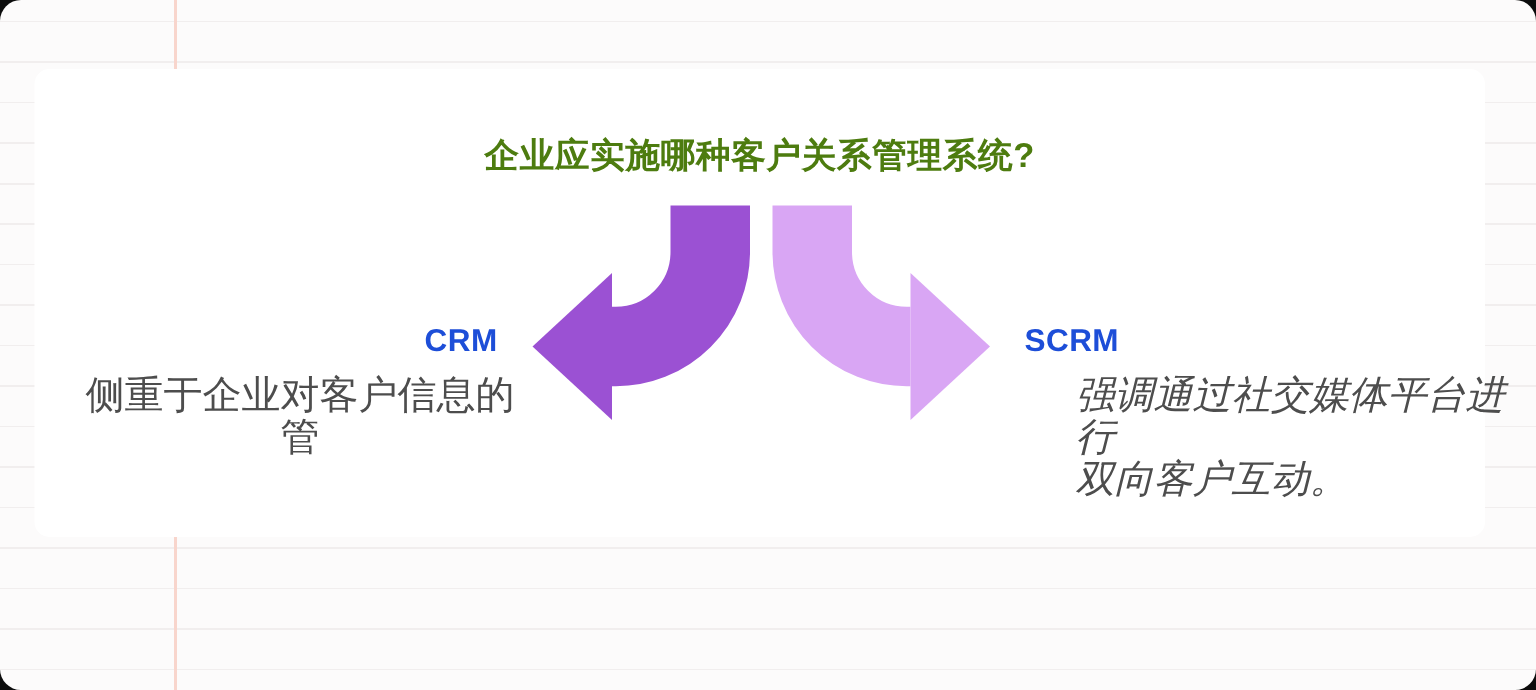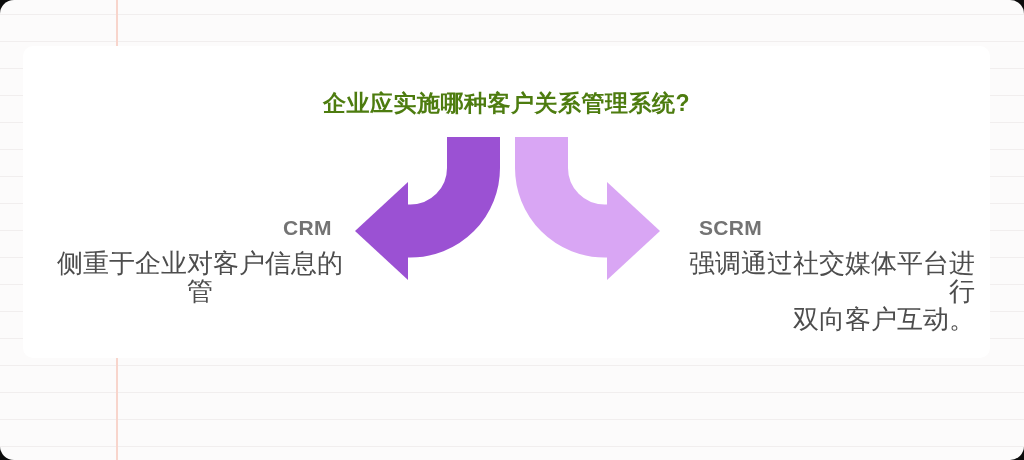--- a/index.html
+++ b/index.html
@@ -11,26 +11,26 @@
           background:repeating-linear-gradient(to bottom,#f1eeee 0,#f1eeee 1px,transparent 1px,transparent 27px);}
   .vline{position:absolute;top:0;bottom:0;left:116px;width:2px;background:#f8d5cc;}
   
   .card{position:absolute;left:23px;top:46px;width:967px;height:312px;
         background:#ffffff;border-radius:10px;}
   
   .title{position:absolute;left:0;top:88px;width:1013px;margin:0;
          text-align:center;font-size:23px;line-height:30px;font-weight:700;
          color:#4d7c0f;letter-spacing:.5px;}
   .branch-label{position:absolute;top:216px;font-size:21px;line-height:24px;
-                font-weight:700;color:#737373;letter-spacing:.3px;}
+                font-weight:700;color:#1d4ed8;letter-spacing:.3px;}
   .crm-label{left:283px;}
-  .scrm-label{left:699px;}
+  .scrm-label{left:683px;}
   .desc{position:absolute;top:249px;font-size:26px;line-height:28px;color:#4d4d4d;}
   .left-desc{left:57px;width:286px;text-align:center;}
-  .right-desc{left:683px;width:292px;text-align:right;}
+  .right-desc{left:717px;width:292px;text-align:left;font-style:italic;}
   
   .arrows{position:absolute;left:330px;top:120px;width:360px;height:180px;}
 </style>
 </head>
 <body>
 
 <div class="stage">
   <div class="hlines"></div>
   <div class="vline"></div>
   <div class="card"></div>

